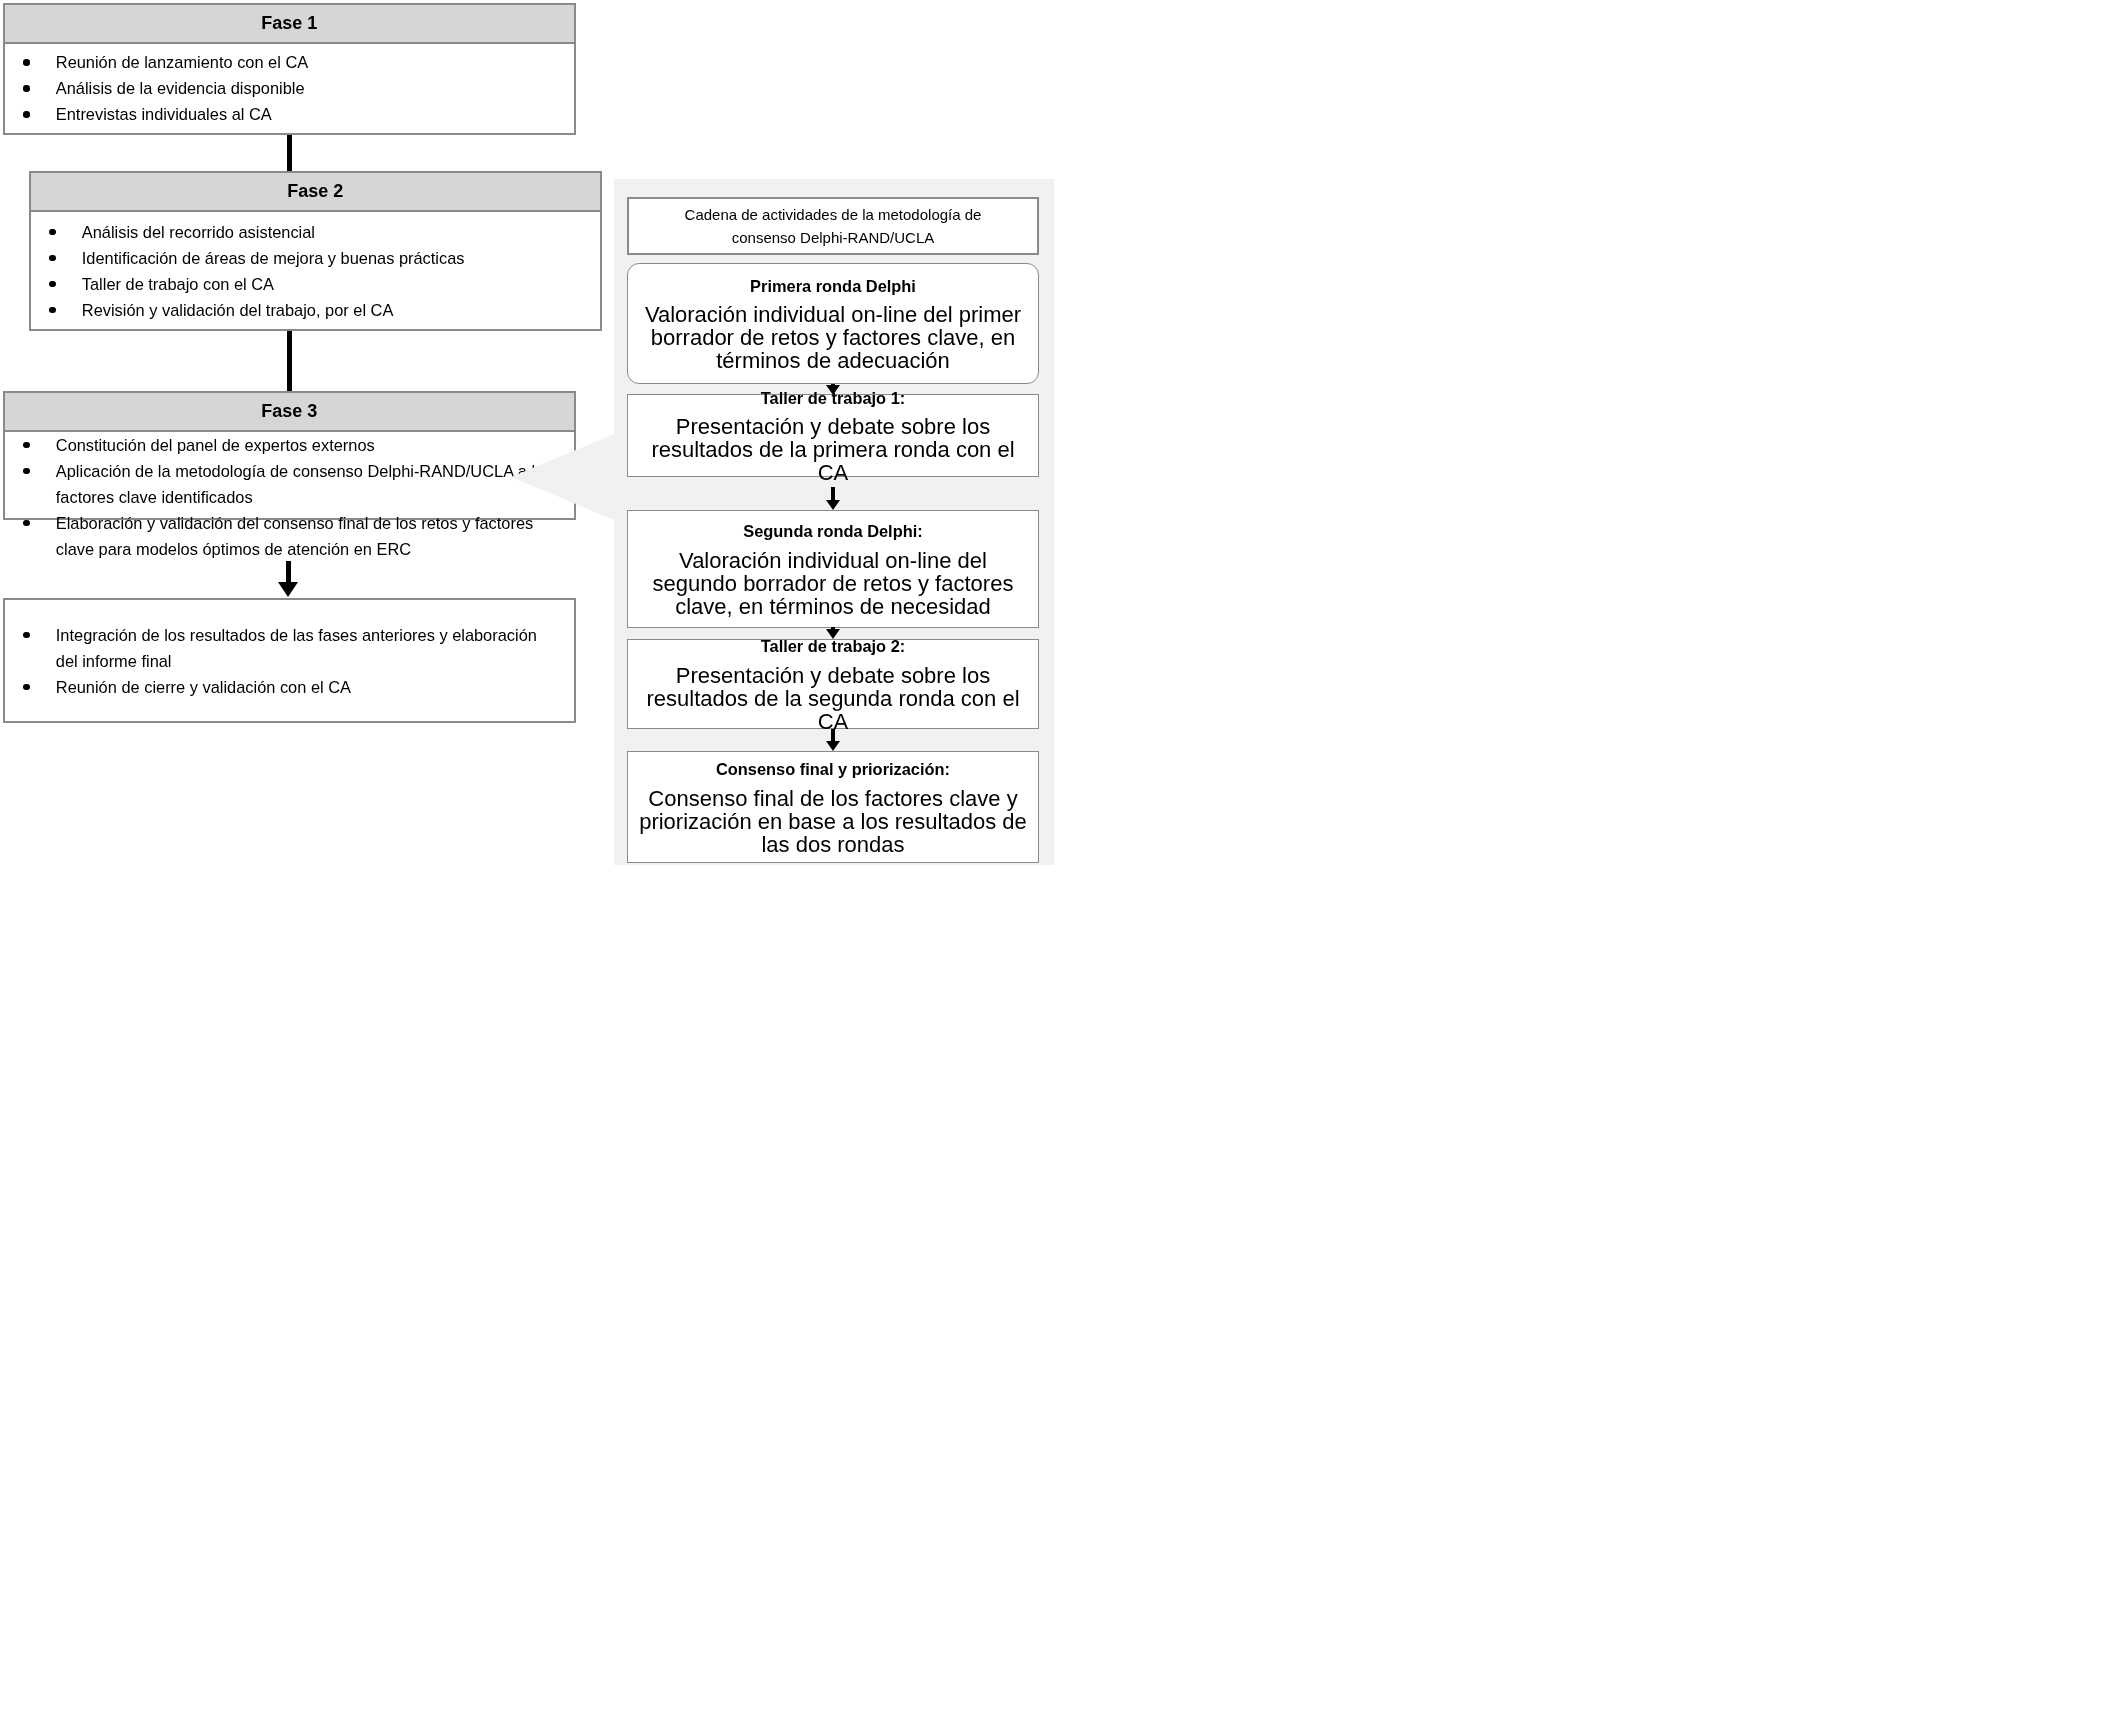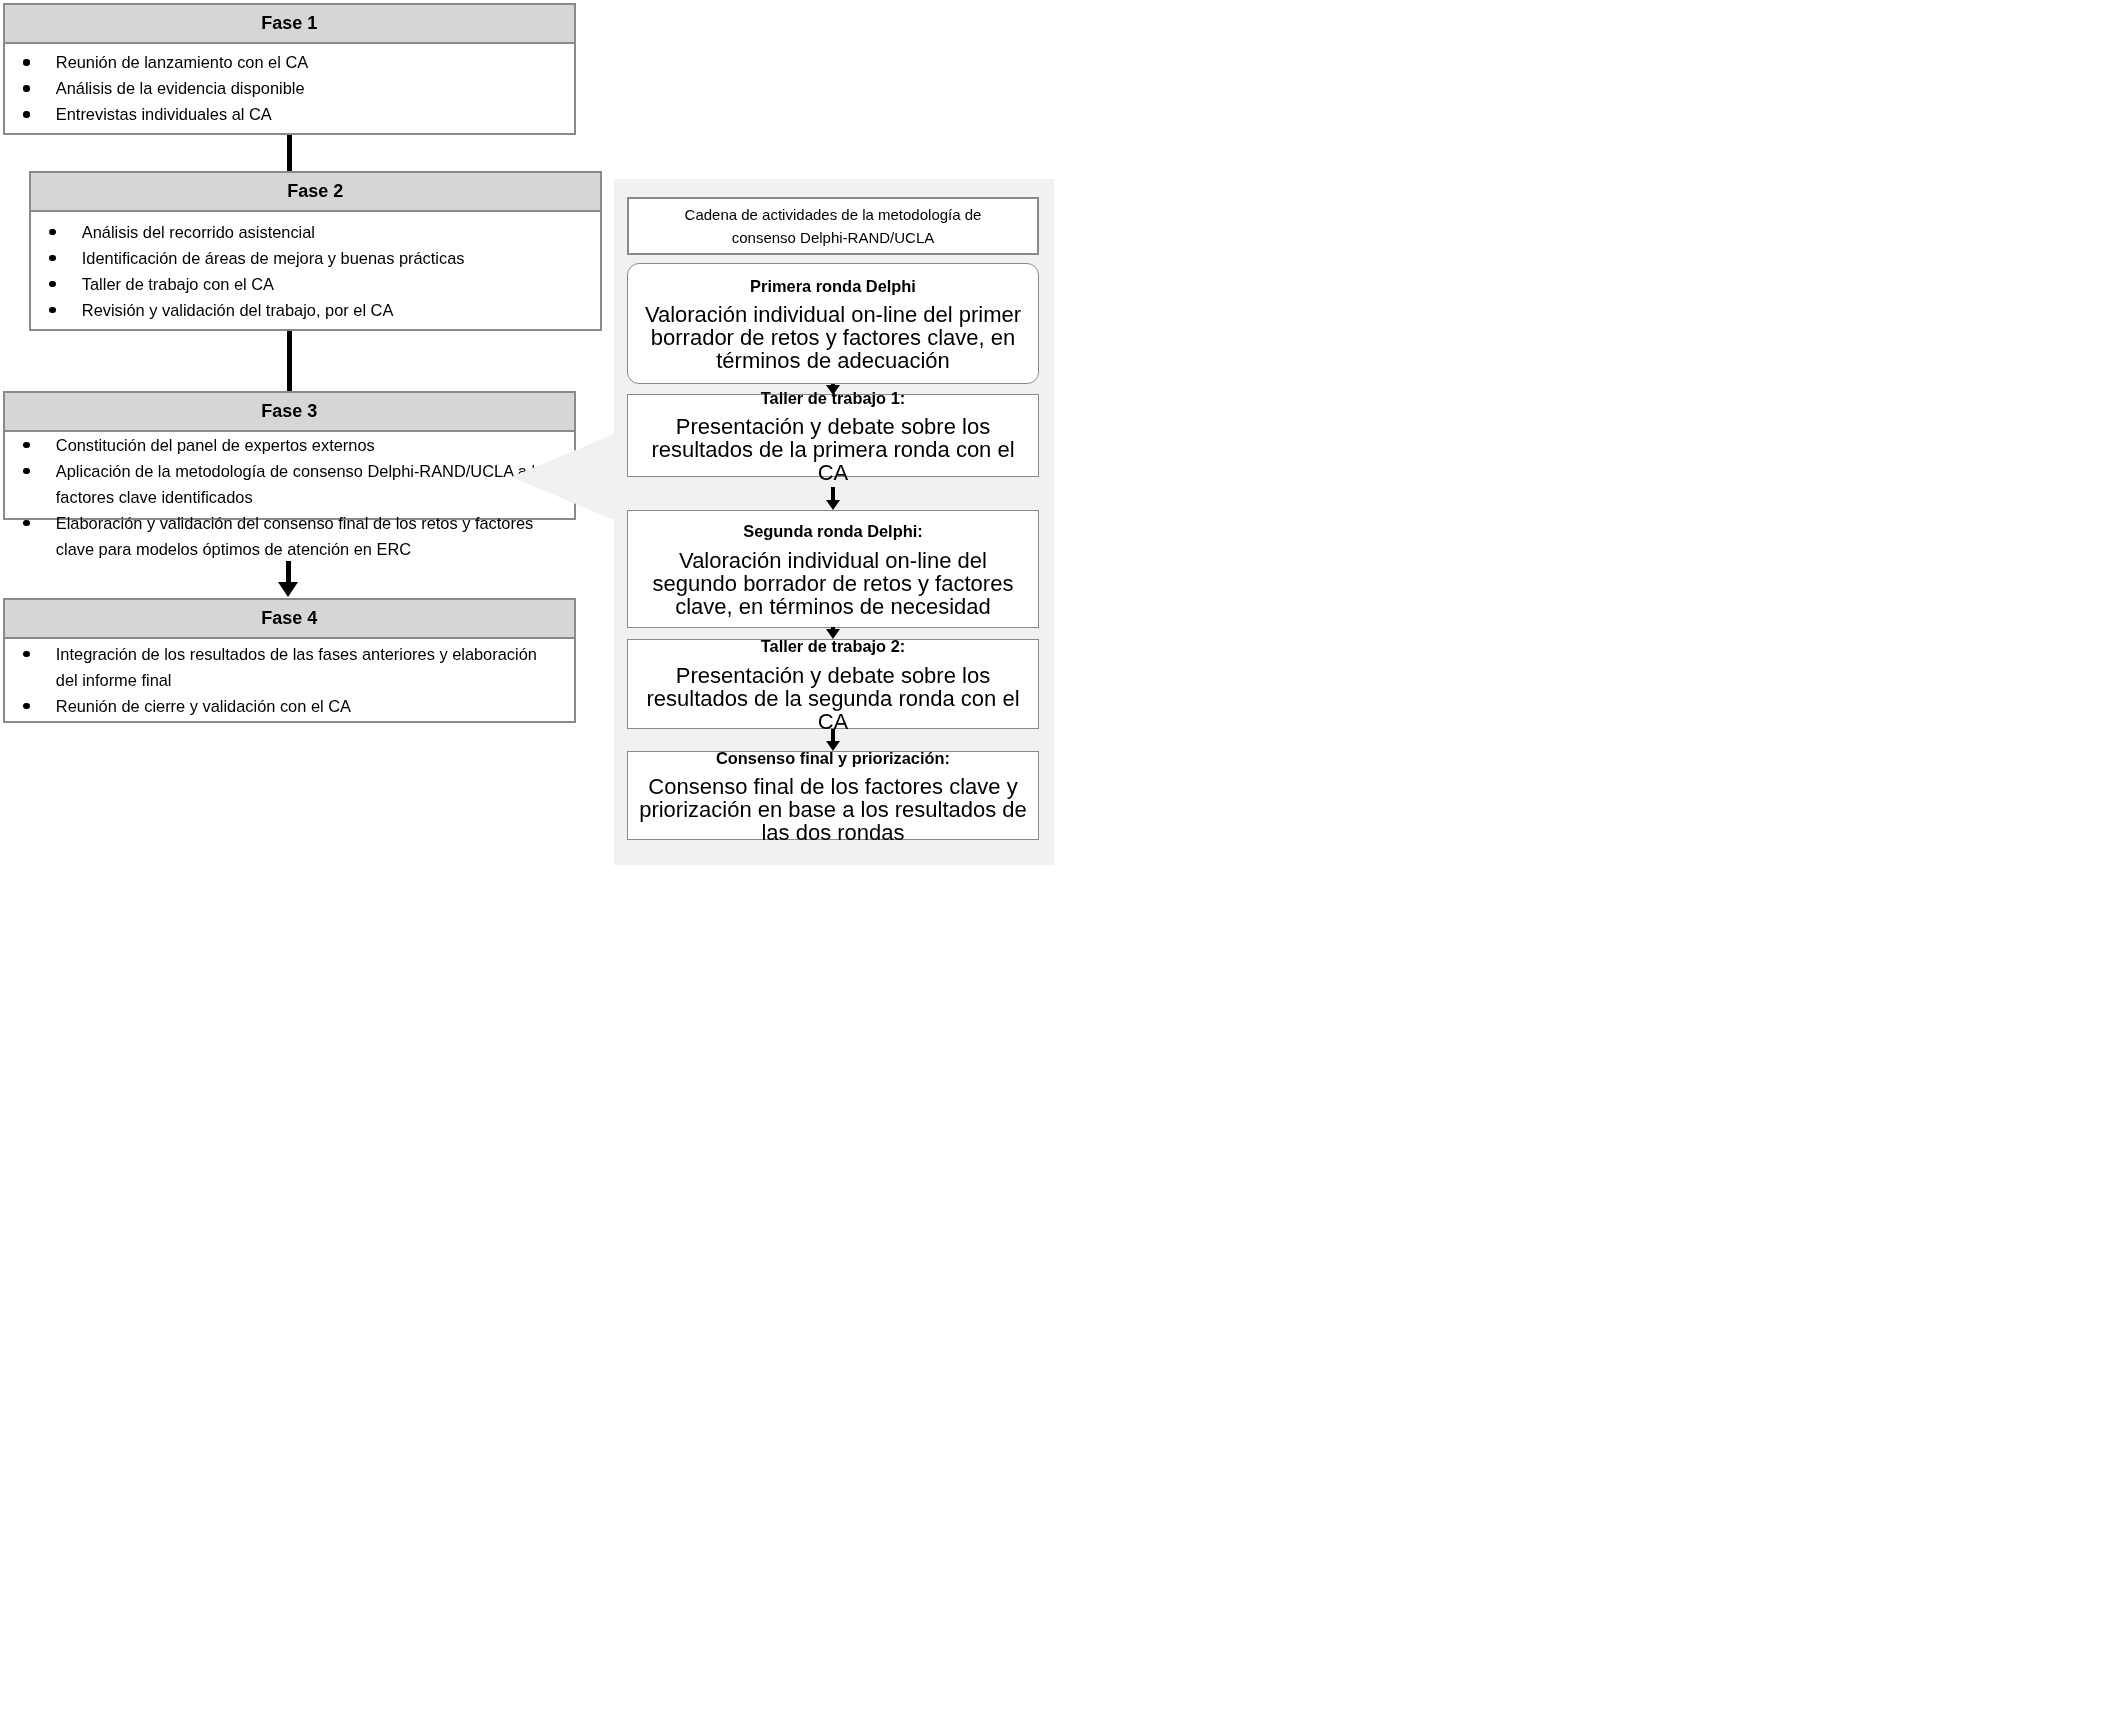--- a/index.html
+++ b/index.html
@@ -78,21 +78,21 @@
     top:197px;height:58px;border:2.1px solid var(--box-border);
     font-size:15px;line-height:23px;padding:2.8px 21.4px;text-align:center;
   }
   .step-box{border:1.4px solid var(--box-border);gap:6.4px;}
   .step-title{font-size:16.4px;font-weight:bold;line-height:22px;margin:0;}
   .step-desc{font-size:22px;line-height:23px;margin:0;}
   #step1{top:263px;height:121px;border-radius:12px;}
   #step2{top:394px;height:83px;}
   #step3{top:510px;height:118px;}
   #step4{top:639px;height:90px;}
-  #step5{top:751px;height:89px;}
+  #step5{top:751px;height:112px;}
 
   
   .sarrow{position:absolute;left:825px;width:15.7px;z-index:5;
     display:flex;flex-direction:column;align-items:center;}
   .sarrow .shaft{width:3.6px;background:var(--arrow);flex:1;}
   .sarrow .head{
     width:0;height:0;flex:0 0 auto;
     border-left:7.8px solid transparent;border-right:7.8px solid transparent;
     border-top:10.7px solid var(--arrow);
   }
@@ -145,23 +145,20 @@
     <li>Elaboración y validación del consenso final de los retos y factores clave para modelos óptimos de atención en ERC</li>
   </ul>
 </section>
 
 <div class="big-arrow">
   <div class="shaft"></div>
   <div class="head"></div>
 </div>
 
 <section class="phase-box" id="phase4">
-  <header class="phase-header">
-    <span>Fase 4</span>
-  </header>
   <ul class="phase-body">
     <li>Integración de los resultados de las fases anteriores y elaboración del informe final</li>
     <li>Reunión de cierre y validación con el CA</li>
   </ul>
 </section>
 
 <div class="panel-box" id="cadena">
   <span>Cadena de actividades de la metodología de consenso Delphi-RAND/UCLA</span>
 </div>
 

